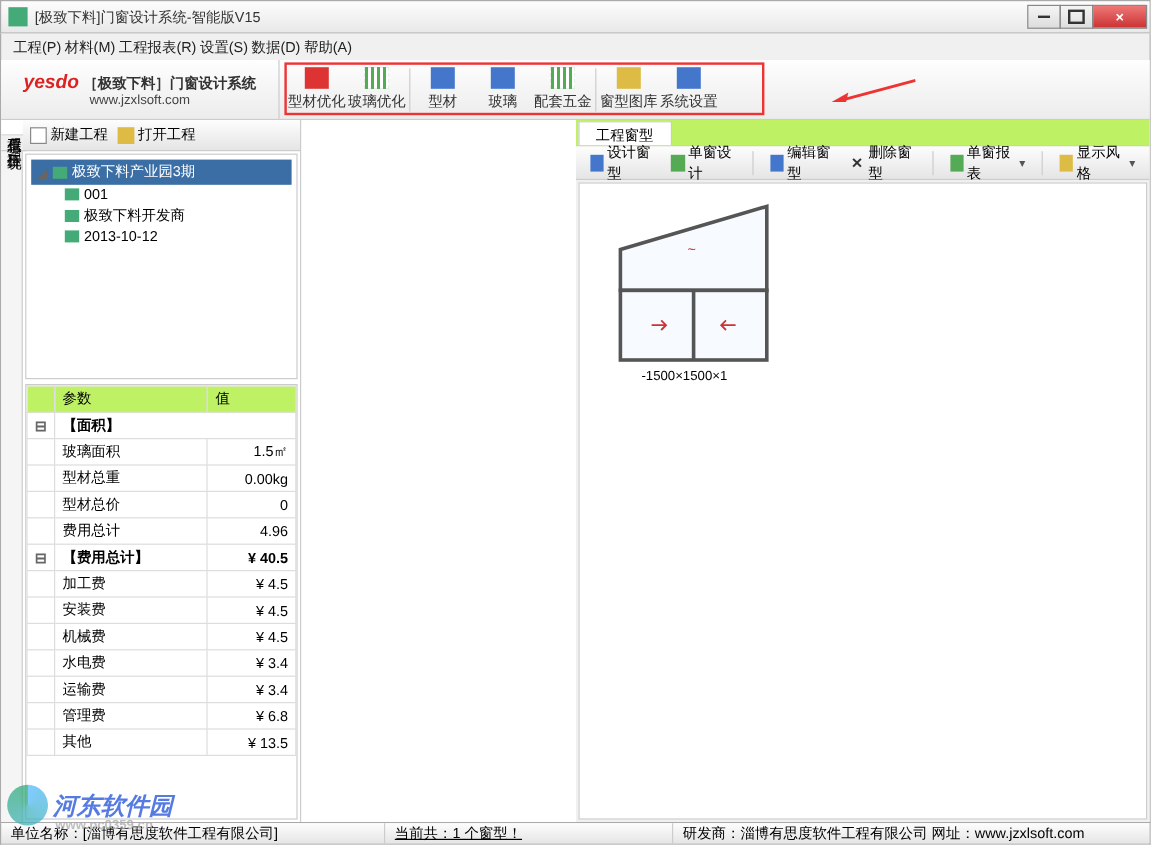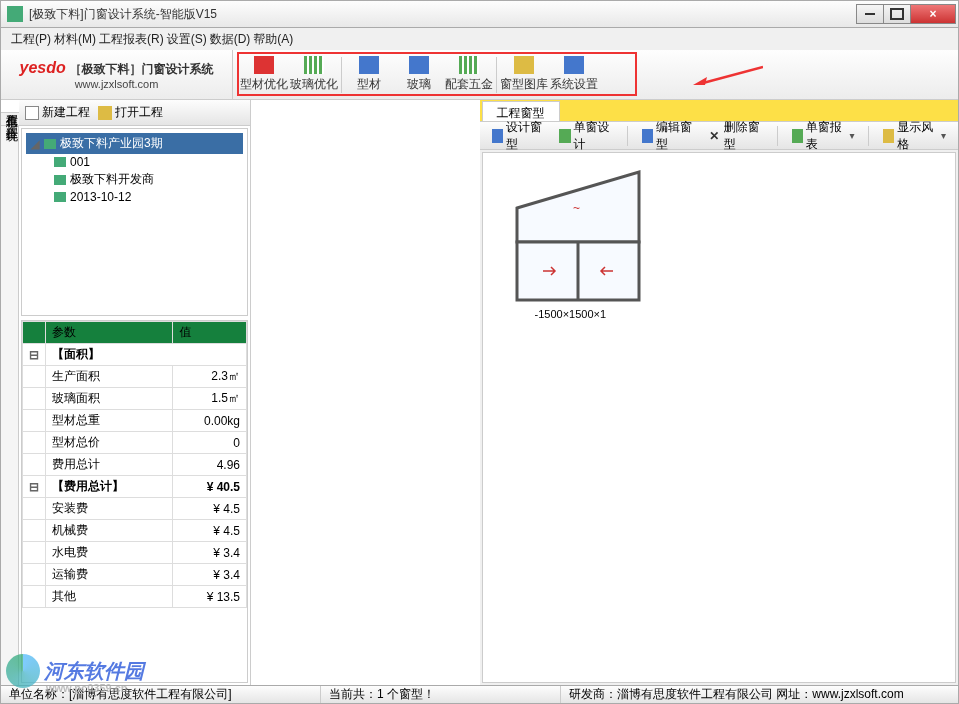--- a/index.html
+++ b/index.html
@@ -54,44 +54,44 @@
 .tree-item { display:flex; align-items:center; gap:4px; padding:1px 0; }
 .tree-item.root { color:#fff; background:#3a6ea5; padding:2px 4px; }
 .tree-item.child { padding-left:28px; }
 .tree-icon { width:12px; height:10px; background:#4a7; display:inline-block; }
 .tree-exp { width:10px; text-align:center; color:#666; }
 
 
 .params { flex:1; border:1px solid #ccc; margin:2px; background:#fff; overflow:auto; }
 .params table { width:100%; border-collapse:collapse; }
 .params th, .params td { border:1px solid #ddd; padding:2px 6px; text-align:left; height:18px; }
-.params th { background:#15803d; font-weight:normal; }
+.params th { background:#bef264; font-weight:normal; }
 .params .grp td { font-weight:bold; }
 .params .val { text-align:right; }
 .params .exp { width:16px; text-align:center; color:#666; }
 
 
 .rightpane { flex:1; display:flex; flex-direction:column; background:#f0f0f0; }
-.rtab { height:22px; display:flex; background:#fde047; border-bottom:1px solid #ccc; }
+.rtab { height:22px; display:flex; background:#bef264; border-bottom:1px solid #ccc; }
 .rtab .tab { padding:3px 14px; background:#fff; border:1px solid #ccc; border-bottom:none; margin-left:2px; margin-top:1px; }
 .ractions { height:28px; background:linear-gradient(#fdfdfd,#e5e5e5); border-bottom:1px solid #ccc; display:flex; align-items:center; padding:0 8px; gap:6px; }
 .ractions .ab { display:flex; align-items:center; gap:3px; padding:2px 4px; }
 .ractions .asep { width:1px; height:20px; background:#ccc; margin:0 4px; }
 .ractions .aicon { width:14px; height:14px; }
 .ractions .dd::after { content:"▾"; margin-left:3px; color:#555; font-size:10px; }
 
 .canvas { flex:1; background:#fff; margin:2px; border:1px solid #ccc; position:relative; padding:10px; }
 .winshape { position:absolute; left:30px; top:15px; }
 .winlabel { position:absolute; left:52px; top:155px; font-size:11px; }
 
 
 .status { height:18px; background:linear-gradient(#fdfdfd,#e5e5e5); border:1px solid #aaa; border-top:none; display:flex; align-items:center; font-size:12px; }
 .status .cell { padding:0 8px; border-right:1px solid #ccc; }
 .status .cell.first { width:320px; }
-.status .cell.mid { width:240px; }
+.status .cell.mid { width:240px;text-decoration:underline; }
 .status .cell.last { flex:1; border-right:none; }
 
 
 .watermark { position:absolute; left:6px; bottom:16px; opacity:0.75; display:flex; align-items:center; gap:4px; }
 .watermark .wicon { width:34px; height:34px; border-radius:50%; background:conic-gradient(#5bf,#3a7); }
 .watermark .wtext { font-size:20px; font-weight:bold; color:#1d4ed8; font-style:italic; }
 .watermark .wurl { position:absolute; left:40px; top:28px; color:#aaa; font-size:11px;font-weight:bold; }
 
 
 .ic-red{background:#d33}.ic-green{background:#5a5}.ic-blue{background:#47c}.ic-yellow{background:#db4}.ic-grid{background:repeating-linear-gradient(90deg,#5a5 0 3px,#fff 3px 5px),repeating-linear-gradient(0deg,#5a5 0 3px,#fff 3px 5px)}
@@ -208,25 +208,20 @@
                     <th class="exp"></th>
                     <th>参数</th>
                     <th>值</th>
                   </tr>
               <tr class="grp">
                     <td class="exp">⊟</td>
                     <td colspan="2">【面积】</td>
                   </tr>
               <tr>
                     <td></td>
-                    <td>生产面积</td>
-                    <td class="val">2.3㎡</td>
-                  </tr>
-              <tr>
-                    <td></td>
                     <td>玻璃面积</td>
                     <td class="val">1.5㎡</td>
                   </tr>
               <tr>
                     <td></td>
                     <td>型材总重</td>
                     <td class="val">0.00kg</td>
                   </tr>
               <tr>
                     <td></td>
@@ -238,37 +233,47 @@
                     <td>费用总计</td>
                     <td class="val">4.96</td>
                   </tr>
               <tr class="grp">
                     <td class="exp">⊟</td>
                     <td>【费用总计】</td>
                     <td class="val">¥ 40.5</td>
                   </tr>
               <tr>
                     <td></td>
+                    <td>加工费</td>
+                    <td class="val">¥ 4.5</td>
+                  </tr>
+              <tr>
+                    <td></td>
                     <td>安装费</td>
                     <td class="val">¥ 4.5</td>
                   </tr>
               <tr>
                     <td></td>
                     <td>机械费</td>
                     <td class="val">¥ 4.5</td>
                   </tr>
               <tr>
                     <td></td>
                     <td>水电费</td>
                     <td class="val">¥ 3.4</td>
                   </tr>
               <tr>
                     <td></td>
                     <td>运输费</td>
                     <td class="val">¥ 3.4</td>
+                  </tr>
+              <tr>
+                    <td></td>
+                    <td>管理费</td>
+                    <td class="val">¥ 6.8</td>
                   </tr>
               <tr>
                     <td></td>
                     <td>其他</td>
                     <td class="val">¥ 13.5</td>
                   </tr>
             </tbody>
               </table>
           </div>
         </div>

